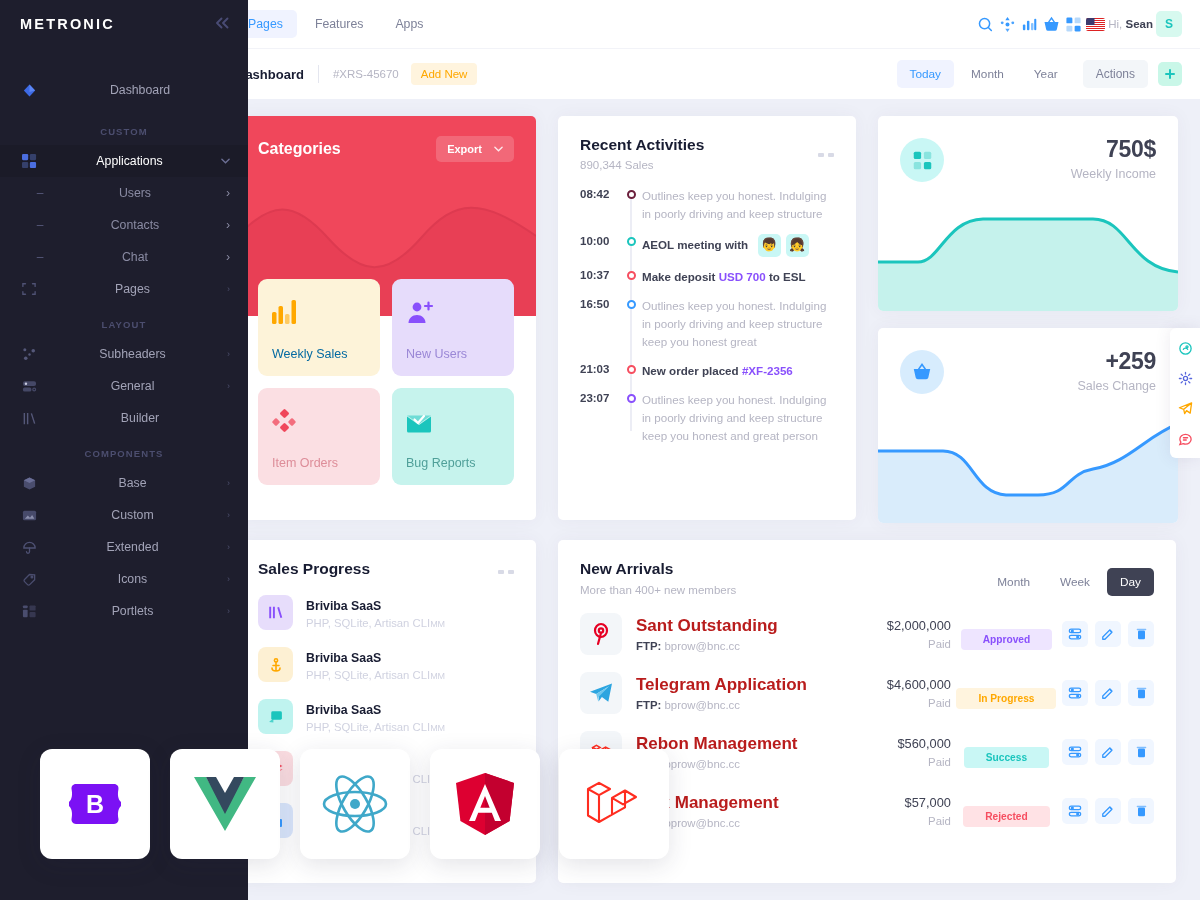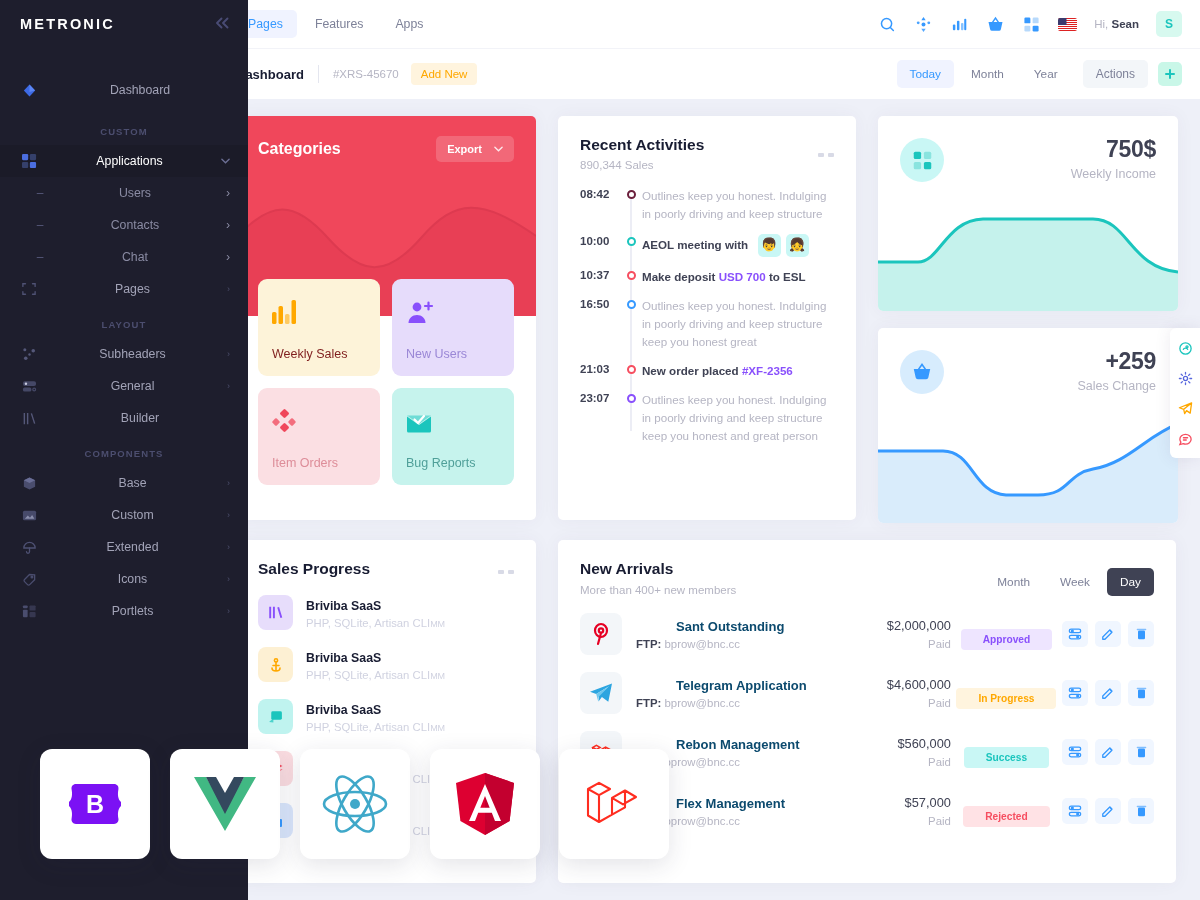--- a/index.html
+++ b/index.html
@@ -50,21 +50,21 @@
   
   .topbar{
     position:absolute; left:212px; top:0; width:988px; height:48px;
     background:#fff; display:flex; align-items:center; padding:0 18px 0 22px;
   }
   .nav-tabs{ display:flex; gap:4px; }
   .nav-tab{
     font-size:12.3px; color:#7e8299; padding:7px 14px; border-radius:5px;
   }
   .nav-tab.active{ color:#3699ff; background:#f0f3ff; font-weight:500;}
-  .top-right{ margin-left:auto; display:flex; align-items:center; gap:17px; }
+  .top-right{ margin-left:auto; display:flex; align-items:center; gap:3px; }
   .tb-icon{ width:19px; height:19px; display:flex; align-items:center; justify-content:center; }
   .hi-user{ font-size:11.5px; color:#b5b5c3; }
   .hi-user b{ color:#3f4254; font-weight:600; }
   .avatar-sq{
     width:26px; height:26px; border-radius:5px; background:#d7f9ef; color:#1bc5bd;
     display:flex; align-items:center; justify-content:center; font-size:12px; font-weight:600;
   }
   .flag{ width:19px; height:13px; border-radius:2px; overflow:hidden; display:block;}
 
   
@@ -164,21 +164,21 @@
   
   .na-card{ position:absolute; left:346px; top:441px; width:618px; height:343px; padding:20px 22px; overflow:hidden;}
   .na-title{ font-size:15.5px; font-weight:700; color:#181c32;}
   .na-sub{ font-size:11.5px; color:#b5b5c3; margin-top:6px;}
   .na-tabs{ position:absolute; right:22px; top:28px; display:flex; align-items:center; gap:4px;}
   .na-tab{ font-size:11.8px; color:#7e8299; padding:7px 13px; border-radius:5px;}
   .na-tab.active{ background:#3f4254; color:#fff; font-weight:500;}
   .na-row{ display:flex; align-items:center; margin-top:17px;}
   .na-logo{ width:42px; height:42px; border-radius:8px; background:#f3f6f9; display:flex; align-items:center; justify-content:center; flex-shrink:0;}
   .na-info{ margin-left:14px; width:210px;}
-  .na-name{ font-size:13px; font-weight:700; color:#0c4a6e;margin-left:40px;}
+  .na-name{ font-size:17px; font-weight:700; color:#b91c1c;}
   .na-ftp{ font-size:11.4px; color:#b5b5c3; margin-top:4px;}
   .na-ftp b{ color:#3f4254; font-weight:700;}
   .na-amt{ width:130px; text-align:right;}
   .na-amt .a1{ font-size:12.8px; font-weight:400; color:#3f4254;}
   .na-amt .a2{ font-size:11.4px; color:#b5b5c3; margin-top:5px;}
   .na-badge-wrap{ width:120px; display:flex; justify-content:center;}
   .na-badge{ font-size:10.2px; font-weight:600; padding:5px 22px; border-radius:4px;margin-top:10px;}
   .na-acts{ margin-left:auto; display:flex; gap:7px;}
   .na-act{ width:26px; height:26px; border-radius:5px; background:#f0f6ff; display:flex; align-items:center; justify-content:center;}
 
@@ -468,21 +468,21 @@
       <div class="cat-grid">
         <div class="cat-tile" style="background:#fdf3d9">
           <span class="ct-ico">
             <svg width="26" height="24" viewBox="0 0 26 24" fill="#ffa800">
               <rect x="0" y="12" width="4.5" height="12" rx="1.6"></rect>
                 <rect x="6.5" y="6" width="4.5" height="18" rx="1.6"></rect>
               <rect x="13" y="14" width="4.5" height="10" rx="1.6" opacity=".55"></rect>
                 <rect x="19.5" y="0" width="4.5" height="24" rx="1.6"></rect>
             </svg>
           </span>
-          <span class="ct-label" style="color:#7f1d1d">Weekly Sales</span>
+          <span class="ct-label" style="color:#0369a1">Weekly Sales</span>
         </div>
         <div class="cat-tile" style="background:#e6dcfb">
           <span class="ct-ico">
             <svg width="28" height="24" viewBox="0 0 28 24" fill="#8950fc">
               <circle cx="11" cy="7" r="4.4"></circle>
                 <path d="M2.5 23c0-4.7 3.8-8 8.5-8s8.5 3.3 8.5 8z"></path>
               <path d="M22.5 2.5v7M19 6h7" stroke="#8950fc" stroke-width="2.2" stroke-linecap="round" fill="none"></path>
             </svg>
           </span>
           <span class="ct-label" style="color:#9a87d6">New Users</span>

